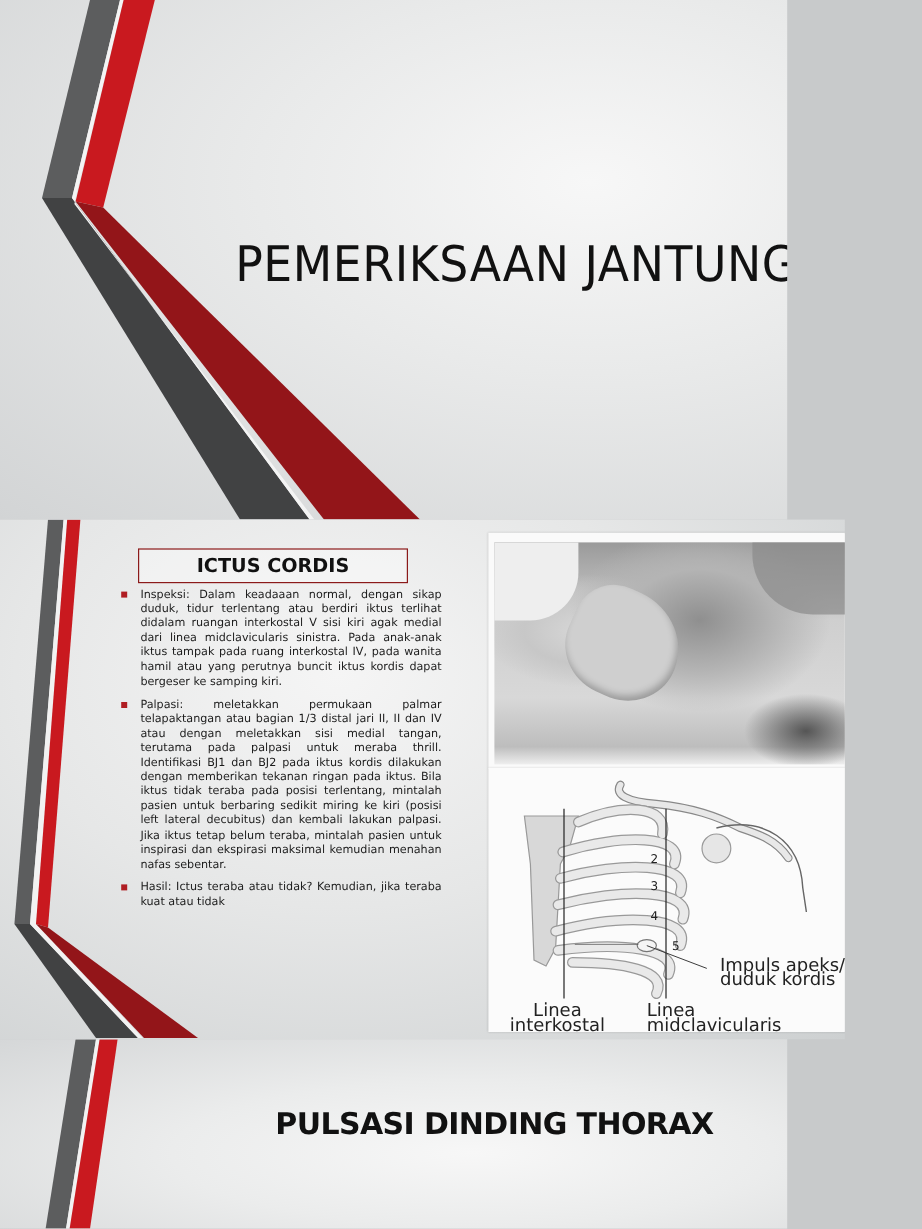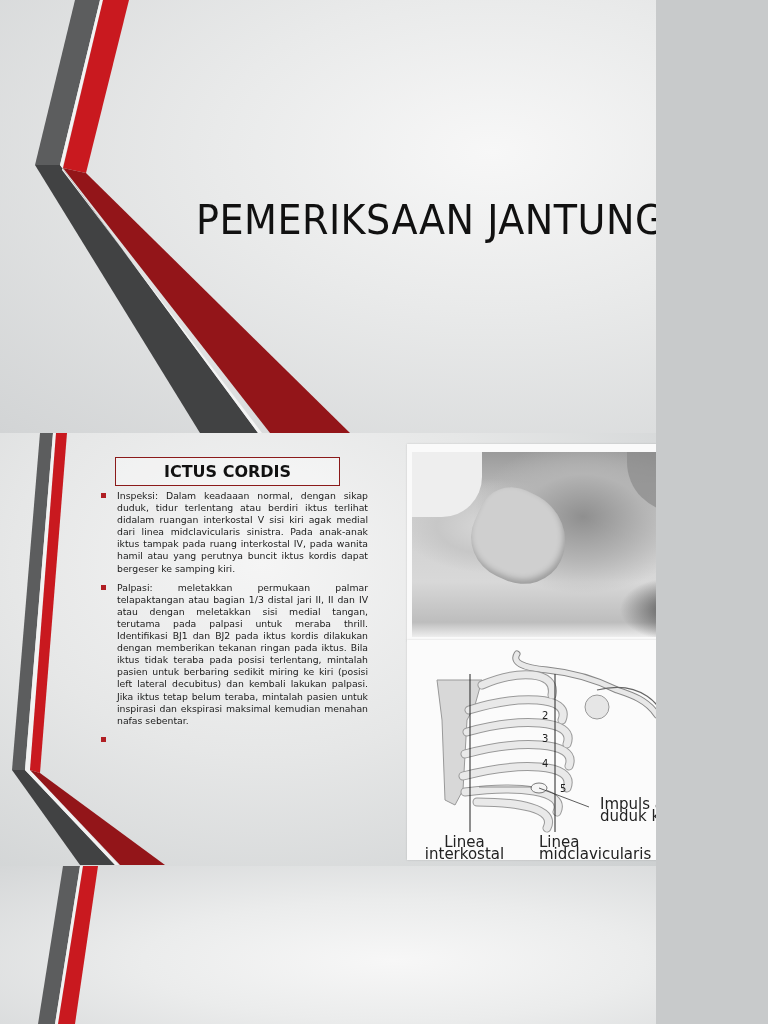--- a/index.html
+++ b/index.html
@@ -7,21 +7,21 @@
     width: 768px; height: 1024px; overflow: hidden; position: relative;
     background: #c8cacb;
     font-family: "Liberation Sans", sans-serif;
   }
   .slide {
     position: absolute; left: 0; width: 656px; overflow: hidden;
     background: radial-gradient(ellipse at 75% 35%, #f7f7f7 0%, #e9eaea 40%, #d2d4d5 100%);
   }
   #slide1 { top: 0; height: 433px; }
   #slide2 { top: 433px; height: 433px;
-    background: radial-gradient(ellipse at 40% 30%, #f5f5f5 0%, #e6e7e7 45%, #cdd0d1 100%); }
+    background: radial-gradient(ellipse at 40% 30%, #f5f5f5 0%, #e6e7e7 45%, #cdd0d1 100%); padding-left: 48px; }
   #slide3 { top: 866px; height: 158px;
     background: radial-gradient(ellipse at 60% 60%, #f7f7f7 0%, #ebecec 45%, #d5d7d8 100%); }
   svg.stripes { position: absolute; left: 0; top: 0; }
 
   .title1 {
     position: absolute; left: 196px; top: 196px;
     font-size: 41px; color: #111; letter-spacing: 0.5px;
     font-family: "DejaVu Sans", sans-serif; font-weight: normal;
     transform: scaleX(0.93); transform-origin: left top;
     white-space: nowrap;
@@ -123,21 +123,21 @@
     <li>
       <span class="sq"></span>
       <b>Inspeksi:</b><span> Dalam keadaaan normal, dengan sikap duduk, tidur terlentang atau berdiri iktus terlihat didalam ruangan interkostal V sisi kiri agak medial dari linea midclavicularis sinistra. Pada anak-anak iktus tampak pada ruang interkostal IV, pada wanita hamil atau yang perutnya buncit iktus kordis dapat bergeser ke samping kiri.</span>
     </li>
     <li>
       <span class="sq"></span>
       <b>Palpasi:</b><span> meletakkan permukaan palmar telapaktangan atau bagian 1/3 distal jari II, II dan IV atau dengan meletakkan sisi medial tangan, terutama pada palpasi untuk meraba thrill. Identifikasi BJ1 dan BJ2 pada iktus kordis dilakukan dengan memberikan tekanan ringan pada iktus. Bila iktus tidak teraba pada posisi terlentang, mintalah pasien untuk berbaring sedikit miring ke kiri (posisi left lateral decubitus) dan kembali lakukan palpasi. Jika iktus tetap belum teraba, mintalah pasien untuk inspirasi dan ekspirasi maksimal kemudian menahan nafas sebentar.</span>
     </li>
     <li>
       <span class="sq"></span>
-      <span></span>
+      <b>Hasil: Ictus teraba atau tidak? Kemudian, jika teraba kuat atau tidak</b><span></span>
     </li>
   </ul>
 
   <div class="photo">
     <div class="photo-inner">
       <div class="photo-coat"></div>
       <div class="photo-shoulder"></div>
       <div class="photo-hand"></div>
     </div>
   </div>
@@ -199,13 +199,14 @@
     </div>
   </div>
 </section>
 
 <section class="slide" id="slide3">
   <svg class="stripes" width="768" height="158">
     <polygon points="63,0 80,0 55,158 38,158" fill="#5c5d5e"></polygon>
     <polygon points="80,0 83,0 58,158 55,158" fill="#f2f2f2"></polygon>
     <polygon points="83,0 98,0 75,158 58,158" fill="#c9191f"></polygon>
   </svg>
+  <div class="title3">PULSASI DINDING THORAX</div>
 </section>
 
 </body></html>

